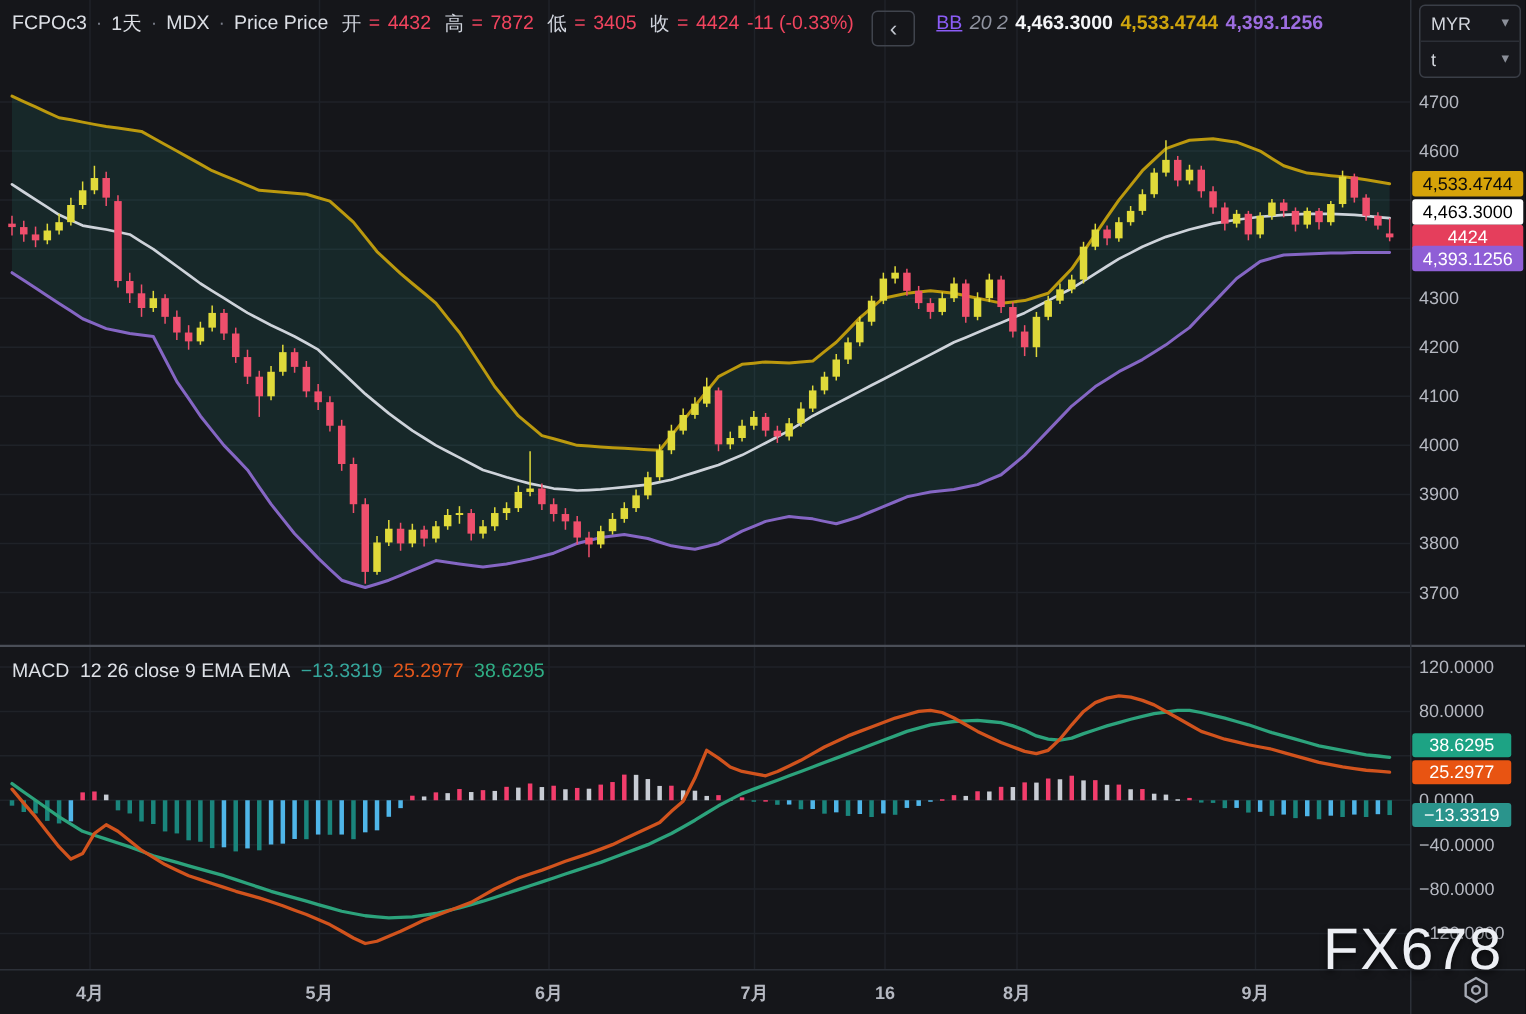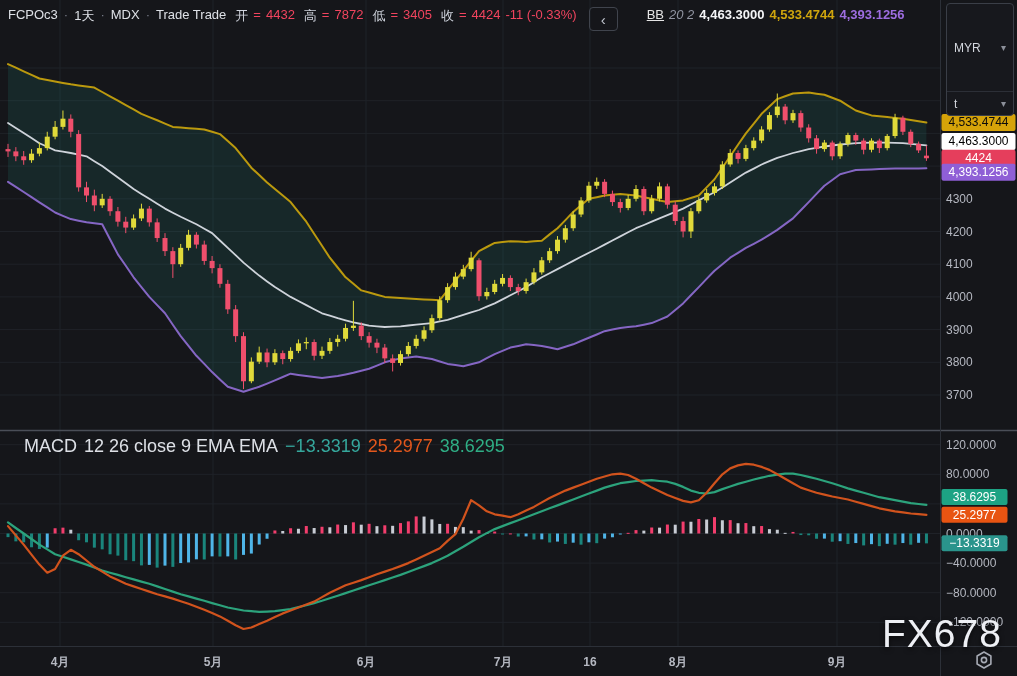--- a/index.html
+++ b/index.html
@@ -7,34 +7,34 @@
          font-family:"Liberation Sans","DejaVu Sans",sans-serif;-webkit-font-smoothing:antialiased;}
   svg text{font-family:"Liberation Sans","DejaVu Sans",sans-serif;}
   .legend-row{position:absolute;left:8px;top:7px;height:24px;display:flex;align-items:flex-start;
               gap:5px;font-size:13px;color:#dde0e6;white-space:nowrap;z-index:4;}
   .sep{color:#7a7e8a;padding:0 1px;}
   .ohlc-label{color:#cfd3dc;margin-left:4px;}
   .red{color:#f1445e;}
   .collapse-btn{width:27px;height:22px;margin:0 7px;border:1px solid #40444d;border-radius:4px;
                 display:flex;align-items:center;justify-content:center;color:#c3c7d0;
                 font-size:15px;line-height:1;cursor:pointer;background:transparent;}
-  .bb-name{color:#e5e5e5;margin-left:17px;text-decoration:underline;}
+  .bb-name{color:#8b5cf6;margin-left:2px;text-decoration:underline;}
   .bb-params{color:#9094a0;font-style:italic;}
   .bb-basis{color:#f4f5f7;font-weight:bold;}
   .bb-upper{color:#cfa50d;font-weight:bold;}
   .bb-lower{color:#9d6de0;font-weight:bold;}
-  .macd-legend{position:absolute;left:24px;top:436px;height:20px;display:flex;align-items:center;
-               gap:7px;font-size:18px;color:#dde0e6;white-space:nowrap;z-index:4;}
+  .macd-legend{position:absolute;left:8px;top:436px;height:20px;display:flex;align-items:center;
+               gap:7px;font-size:13px;color:#dde0e6;white-space:nowrap;z-index:4;}
   .macd-hist-val{color:#35a79c;}
   .macd-val{color:#e2571c;}
   .macd-sig-val{color:#2fae85;}
   .currency-box{position:absolute;right:3px;top:3px;width:66px;border:1px solid #3a3e47;
                 border-radius:4px;background:#17181d;z-index:5;overflow:hidden;}
   .currency-row{height:23px;display:flex;align-items:center;justify-content:space-between;
-                padding:0 7px;font-size:12px;color:#d4d7de;cursor:pointer;margin-top:32px;}
+                padding:0 7px;font-size:12px;color:#d4d7de;cursor:pointer;}
   .currency-row + .currency-row{border-top:1px solid #2c2f37;}
   .caret{color:#8b8f99;font-size:10px;}
   .watermark{position:absolute;left:882px;top:612px;font-size:39px;color:#edeff4;
              letter-spacing:1px;z-index:6;text-shadow:0 2px 5px rgba(0,0,0,.65);pointer-events:none;}
   .settings-wrap{position:absolute;left:974px;top:650px;width:20px;height:20px;z-index:5;cursor:pointer;}
 </style>
 </head>
 <body>
 
 <div class="stage">
@@ -493,21 +493,21 @@
       </g>
     </svg>
 
   <div class="legend-row">
     <span>FCPOc3</span>
     <span class="sep">·</span>
     <span>1天</span>
     <span class="sep">·</span>
     <span>MDX</span>
     <span class="sep">·</span>
-    <span>Trade Trade</span>
+    <span>Price Price</span>
 
     <span class="ohlc-label">开</span>
       <span class="red">=</span>
       <span class="red">4432</span>
     <span class="ohlc-label">高</span>
       <span class="red">=</span>
       <span class="red">7872</span>
     <span class="ohlc-label">低</span>
       <span class="red">=</span>
       <span class="red">3405</span>

